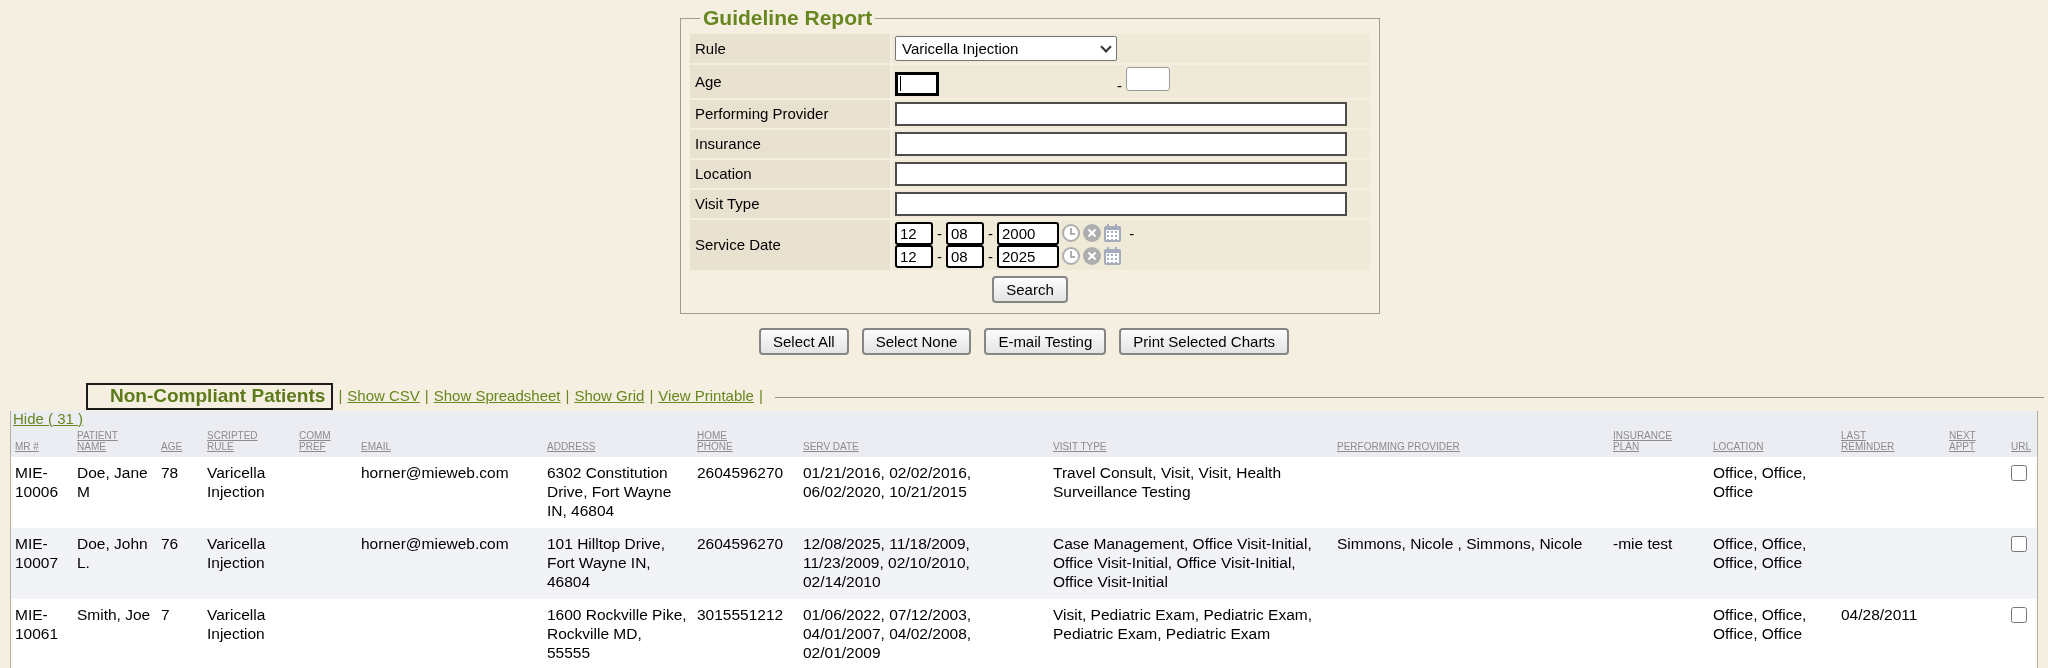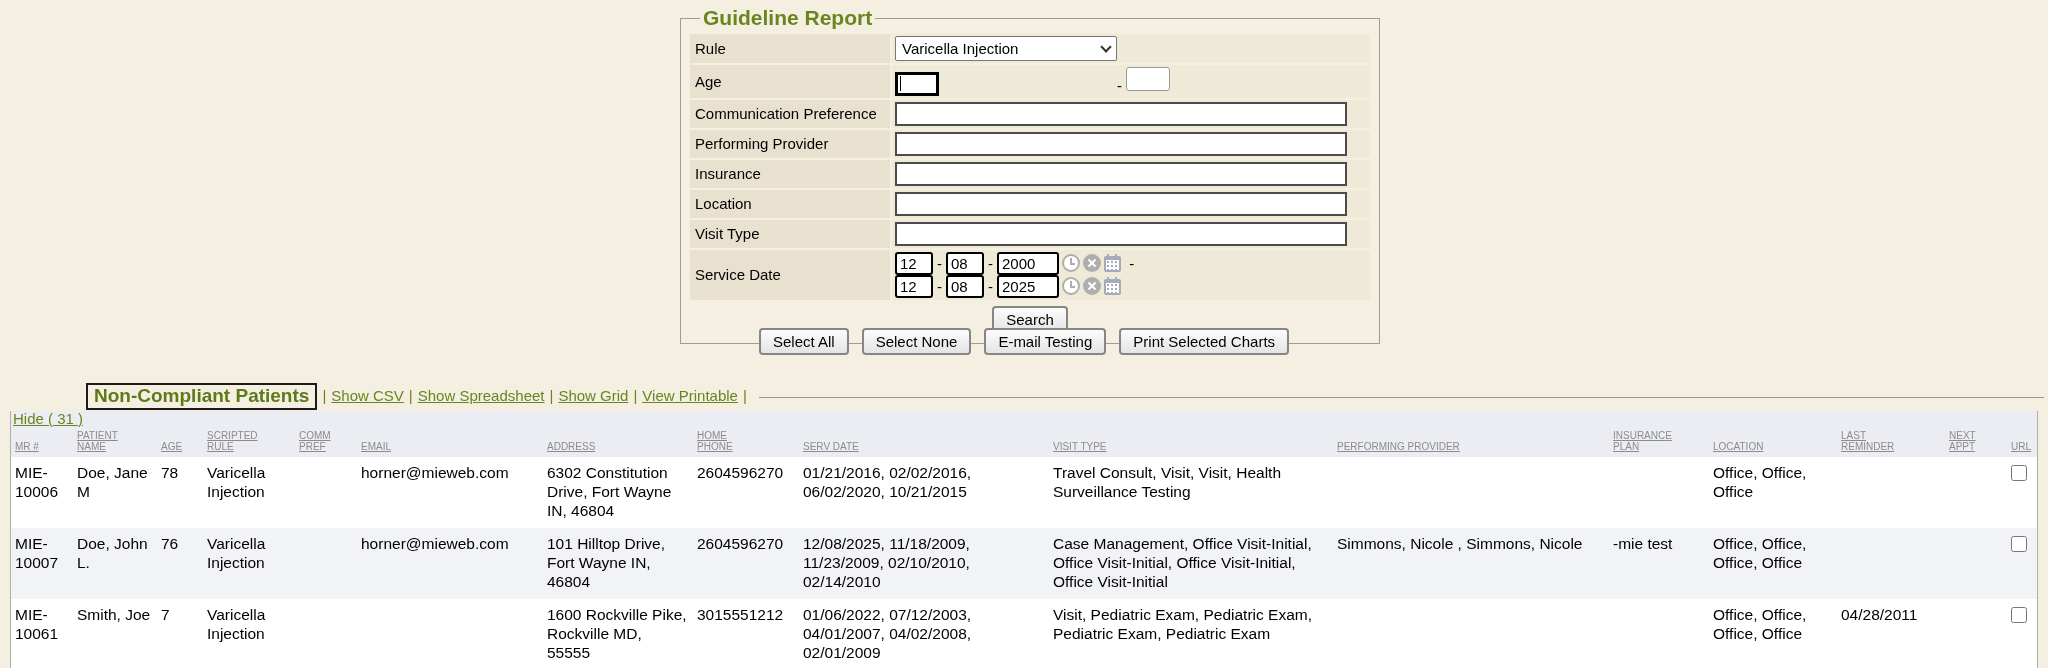--- a/index.html
+++ b/index.html
@@ -48,21 +48,21 @@
     border:2px solid #868686; border-radius:4px; padding:3px 12px; cursor:pointer; color:#000;
   }
   .search-row td { text-align:center; padding:4px 0 2px 0; }
   
   .actions { position:absolute; top:328px; left:0; width:100%; display:flex; justify-content:center; gap:13px; }
   
   .report { position:absolute; top:381px; left:0; width:2048px; }
   .report-header { display:flex; align-items:center; padding-left:13px; height:30px; }
   a.hide-link { color:#68861f; font-weight:normal; font-size:15px; text-decoration:underline; cursor:pointer;margin-top:44px; }
   .title-box { border:2px solid #1b1b1b; padding:0 6px 1px 6px; margin-left:3px; }
-  .title-box span { color:#5d7a1a; font-weight:bold; font-size:19px; }
+  .title-box span { color:#5d7a1a; font-weight:bold; font-size:19px;margin-left:16px; }
   .sep { color:#68861f; font-size:15px; margin:0 5px; }
   a.rlink { color:#68861f; font-size:15px; text-decoration:underline; cursor:pointer; }
   .header-line { flex:1; border-top:1px solid #9a9788; margin:3px 4px 0 7px; }
   .table-wrap { margin-left:10px; width:2028px; border-left:1px solid #b3b0a1; border-right:1px solid #b3b0a1; background:#fff; }
   table.report-table { width:2026px; table-layout:fixed; border-collapse:collapse; }
   .report-table thead th {
     background:#ebedf2; color:#8c8c8c; font-weight:normal; text-align:left; vertical-align:bottom;
     font-size:10px; padding:4px 4px 5px 4px; white-space:pre-line; text-decoration:underline; height:46px; cursor:pointer;
   }
   .report-table tbody td { font-size:15.5px; line-height:19px; vertical-align:top; padding:6px 4px 8px 4px; word-wrap:break-word; }
@@ -86,24 +86,20 @@
         </div>
       </td>
     </tr>
     <tr>
       <td class="lbl">Age</td>
       <td class="val">
         <span class="age-first">
               <span class="caret"></span>
             </span><span class="dash age-dash">-</span><span class="age-second"></span>
       </td>
-    </tr>
-    <tr>
-      <td class="lbl">Communication Preference</td>
-      <td class="val"><input class="txt-long" value="" style=""></td>
     </tr>
     <tr>
       <td class="lbl">Performing Provider</td>
       <td class="val"><input class="txt-long" value="" style=""></td>
     </tr>
     <tr>
       <td class="lbl">Insurance</td>
       <td class="val"><input class="txt-long" value="" style=""></td>
     </tr>
     <tr>

